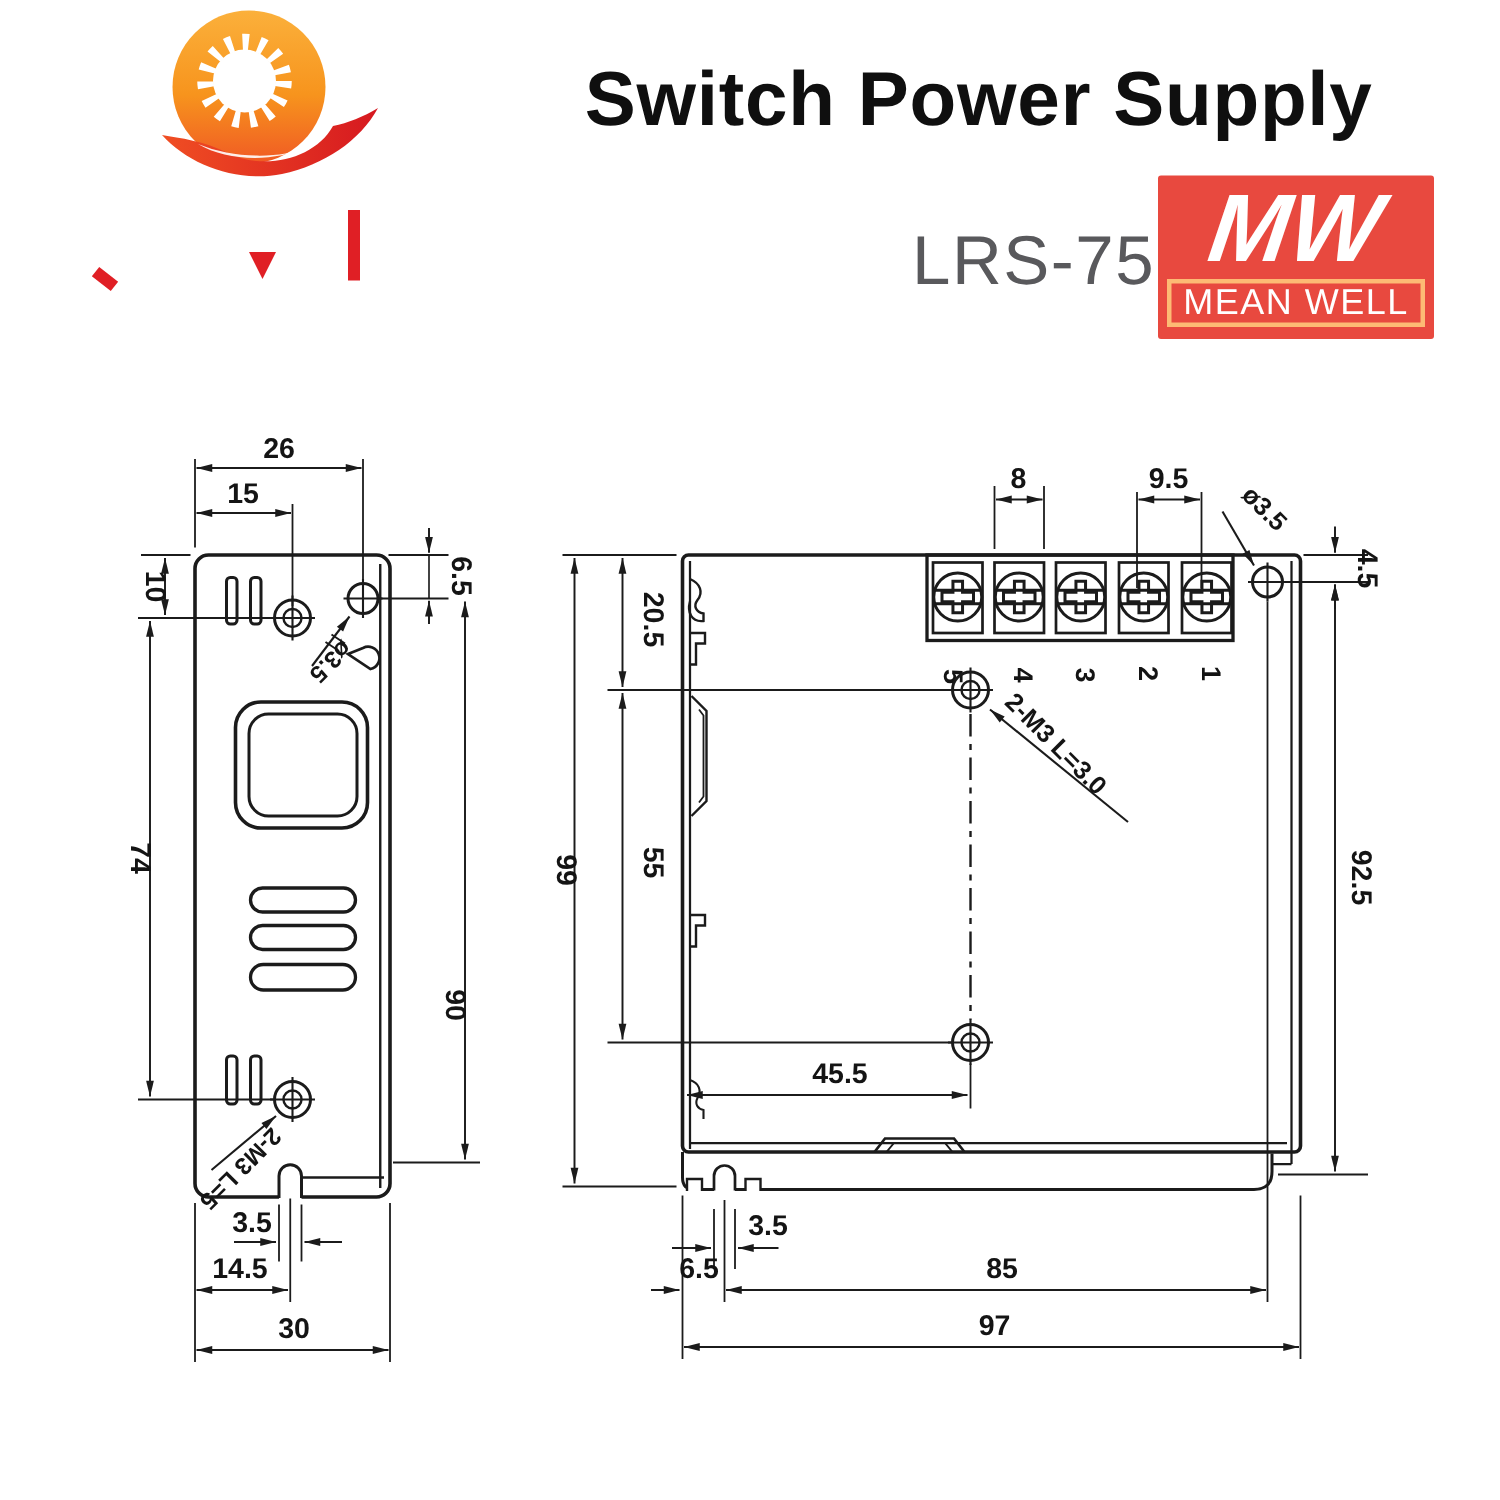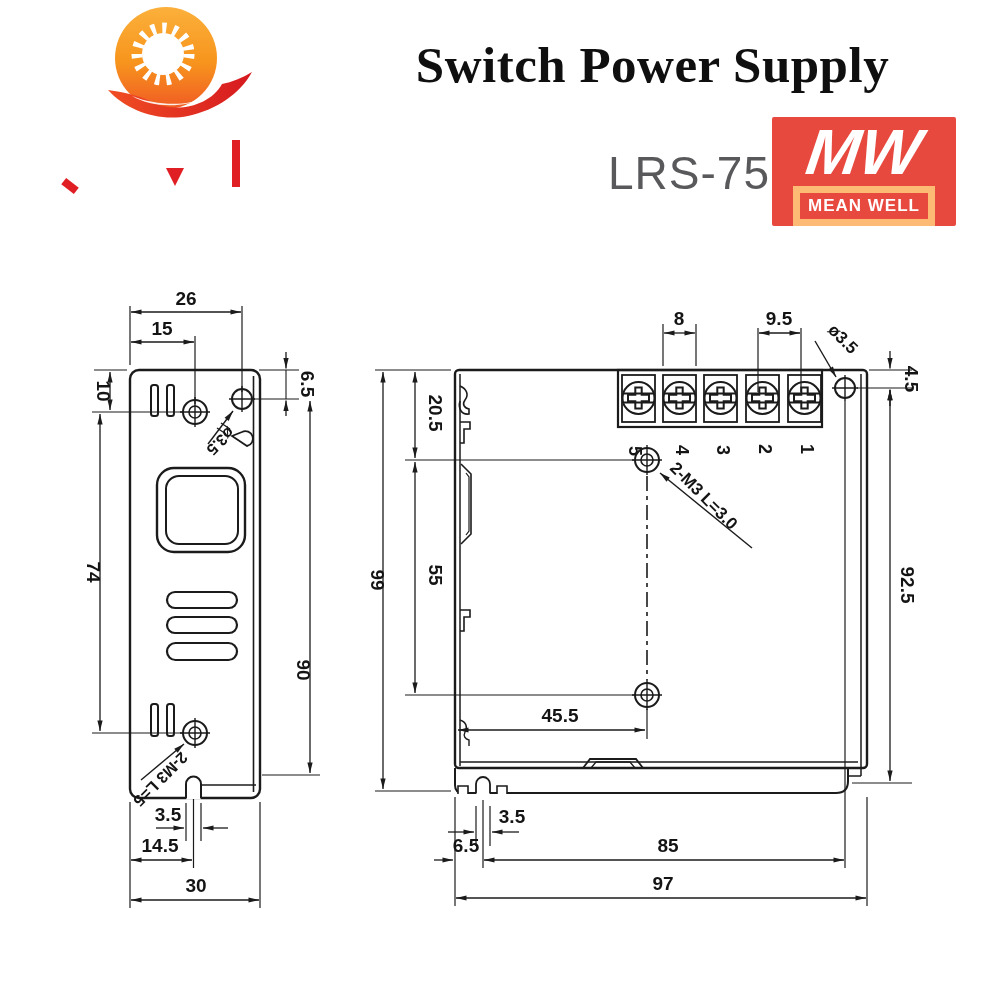--- a/index.html
+++ b/index.html
@@ -1,26 +1,26 @@
 <!DOCTYPE html>
 <html><head>
 <meta charset="utf-8">
 <style>
   html,body{margin:0;padding:0;background:#fff;}
   #page{position:relative;width:1000px;height:1000px;background:#fff;overflow:hidden;
         font-family:"Liberation Sans",sans-serif;}
   .abs{position:absolute;}
   #title{left:340px;top:36px;width:625px;text-align:center;font-size:51px;font-weight:bold;
-         color:#0f0f0f;letter-spacing:0.5px;font-family:Liberation Serif, serif;}
+         color:#0f0f0f;letter-spacing:0.5px;}
   #model{left:560px;top:146px;width:210px;text-align:right;font-size:46px;color:#59595c;letter-spacing:1px;}
   #mw-box{left:772px;top:117px;width:184px;height:109px;background:#e8493f;border-radius:2px;
           display:flex;flex-direction:column;align-items:center;}
   #mw-abbr{font-style:italic;font-weight:bold;font-size:64px;line-height:66px;color:#fff;
            transform:skewX(-8deg);margin-top:2px;}
-  #mw-name{border:7px solid #fdba74;color:#fff;font-weight:bold;font-size:17px;line-height:26px;
+  #mw-name{border:3px solid #fdba74;color:#fff;font-weight:normal;font-size:24px;line-height:26px;
            padding:0 8px;letter-spacing:1px;margin-top:1px;}
   #logo-text{left:10px;top:130px;width:318px;text-align:center;font-size:57px;font-weight:bold;
              color:#161616;letter-spacing:1px;}
   .red-accent{position:absolute;background:#e01f25;}
   #q-tick{left:62px;top:182px;width:16px;height:8px;transform:rotate(38deg);}
   #a-tri{left:166px;top:168px;width:0;height:0;background:none;border-left:9px solid transparent;
          border-right:9px solid transparent;border-top:18px solid #e01f25;}
   #e-bar{left:232px;top:140px;width:8px;height:47px;}
   svg text{font-family:"Liberation Sans",sans-serif;font-weight:bold;fill:#141414;}
   .ln{stroke:#1b1b1b;fill:none;}

